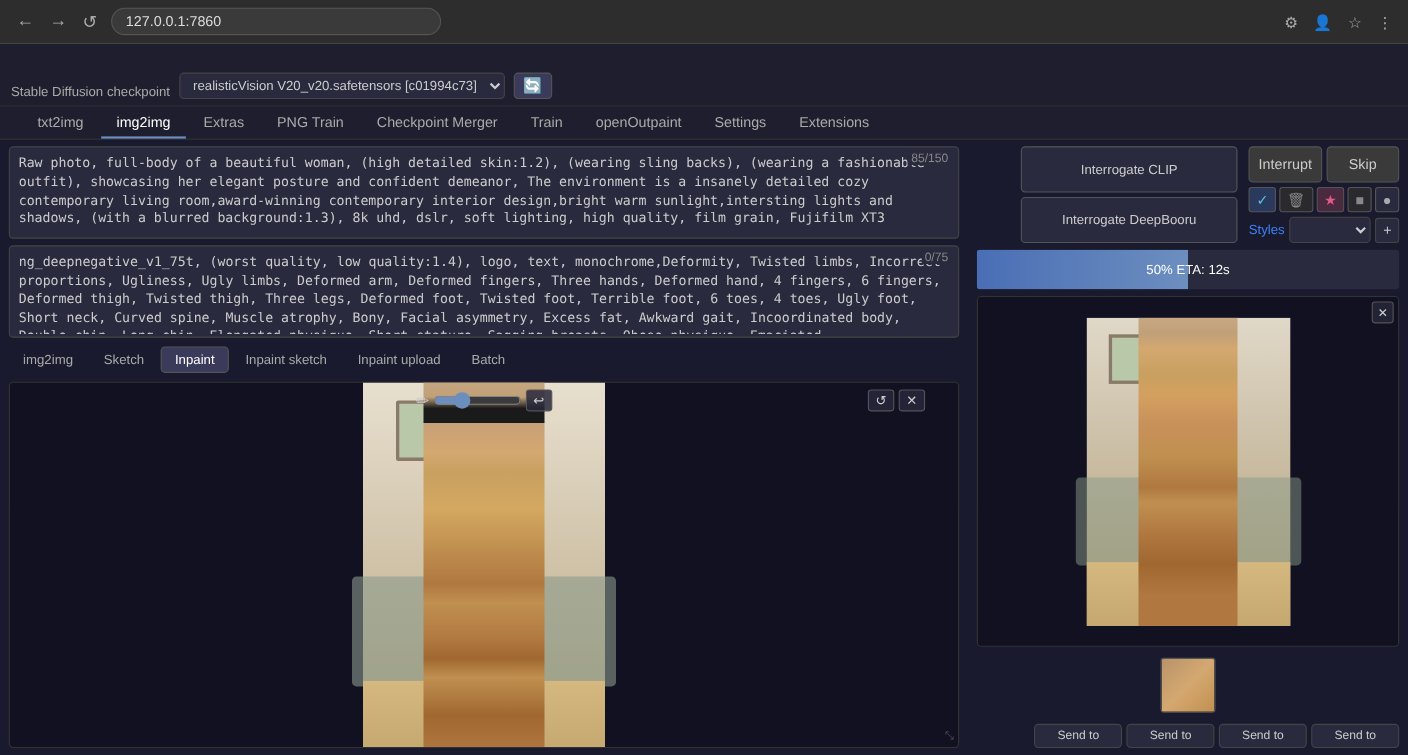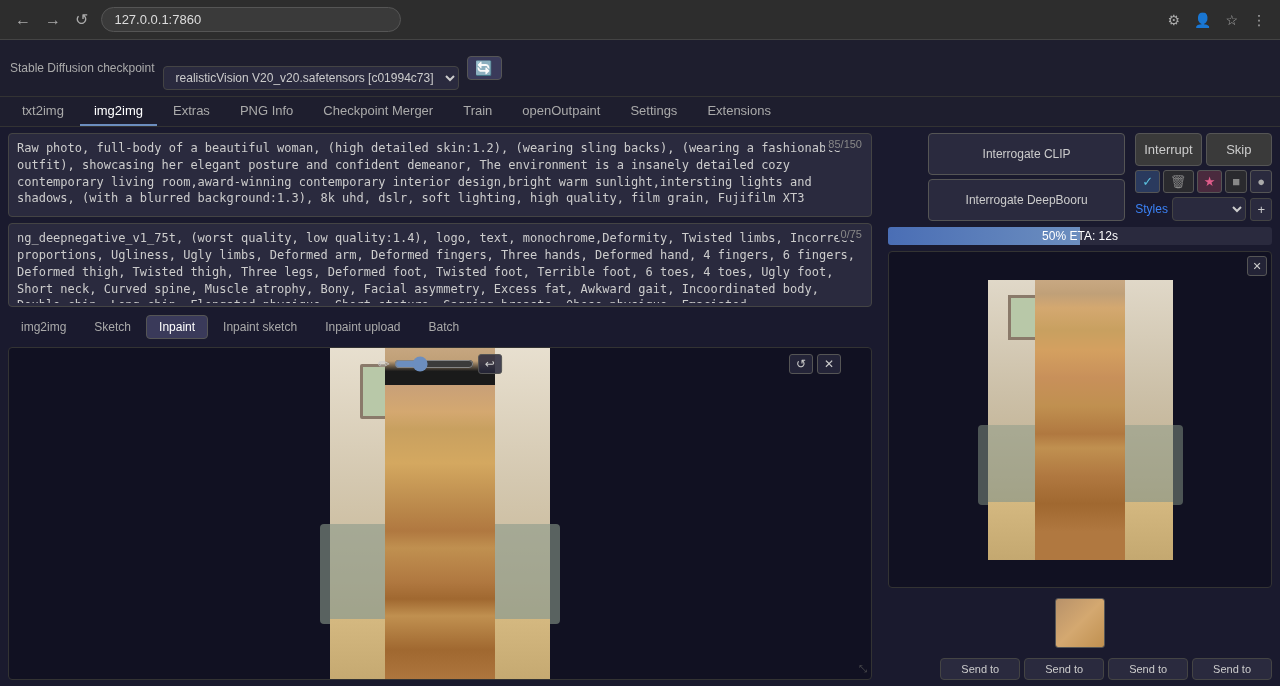--- a/index.html
+++ b/index.html
@@ -63,21 +63,21 @@
       background: #1a1a2e;
       height: calc(686px - 40px);
       overflow: hidden;
     }
 
     
     .checkpoint-bar {
       background: #1e1e2e;
       padding: 6px 10px;
       display: flex;
-      align-items: center;
+      align-items: flex-end;
       gap: 8px;
       border-bottom: 1px solid #333;
     }
     .checkpoint-label {
       color: #aaa;
       font-size: 12px;
       white-space: nowrap;
     }
     .checkpoint-select {
       background: #2a2a3e;
@@ -96,21 +96,21 @@
       color: #8ab4f8;
       padding: 3px 8px;
       cursor: pointer;
       font-size: 14px;
     }
 
     
     .nav-tabs {
       background: #1e1e2e;
       display: flex;
-      padding: 0 8px;
+      padding: 0 20px;
       border-bottom: 1px solid #333;
       gap: 2px;
     }
     .nav-tab {
       padding: 6px 14px;
       color: #aaa;
       cursor: pointer;
       border-bottom: 2px solid transparent;
       font-size: 13px;
       white-space: nowrap;
@@ -310,21 +310,21 @@
       color: #ccc;
       padding: 3px 6px;
       cursor: pointer;
       font-size: 13px;
     }
 
     
     .progress-bar-container {
       background: #2a2a3e;
       border-radius: 3px;
-      height: 18px;
+      height: 36px;
       overflow: hidden;
       position: relative;
     }
     .progress-bar-fill {
       background: linear-gradient(90deg, #4a6eb5, #6c8ebf);
       height: 100%;
       transition: width 0.3s;
     }
     .progress-bar-label {
       position: absolute;
@@ -545,21 +545,21 @@
     <select class="checkpoint-select">
       <option>realisticVision V20_v20.safetensors [c01994c73]</option>
     </select>
     <button class="checkpoint-refresh-btn">🔄</button>
   </div>
 
   <div class="nav-tabs">
     <div class="nav-tab">txt2img</div>
     <div class="nav-tab active">img2img</div>
     <div class="nav-tab">Extras</div>
-    <div class="nav-tab">PNG Info</div>
+    <div class="nav-tab">PNG Train</div>
     <div class="nav-tab">Checkpoint Merger</div>
     <div class="nav-tab">Train</div>
     <div class="nav-tab">openOutpaint</div>
     <div class="nav-tab">Settings</div>
     <div class="nav-tab">Extensions</div>
   </div>
 
   <div class="main-content">
 
     <div class="left-panel">

